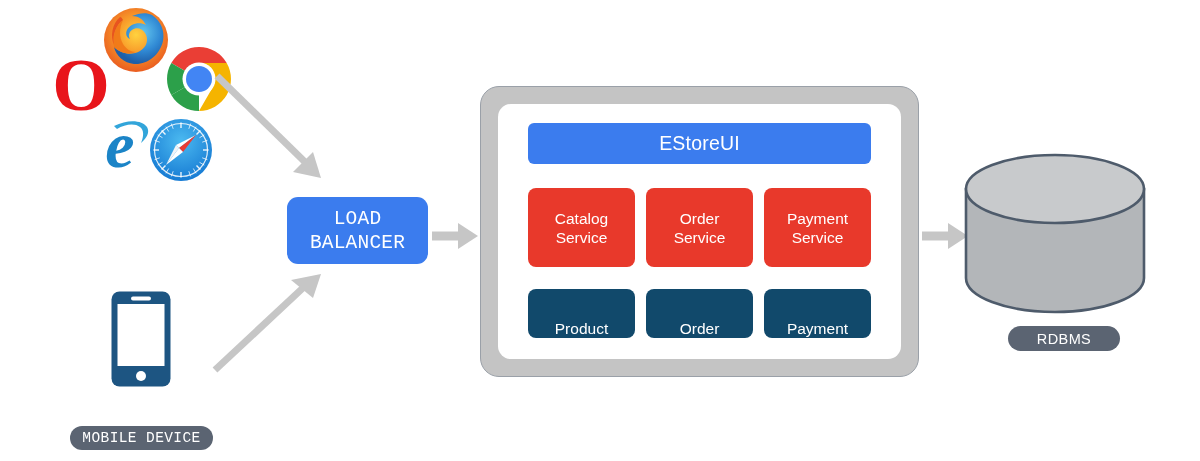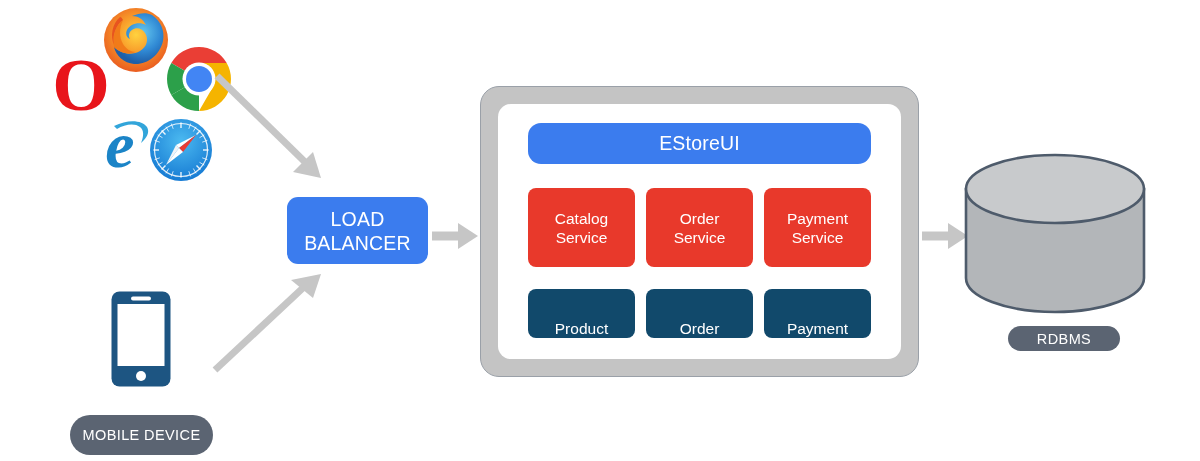--- a/index.html
+++ b/index.html
@@ -59,35 +59,36 @@
     width: 72px;
   }
 
   
   #safari-icon { left: 105px; top: 116px; width: 64px; height: 64px; }
 
   #desktop-browsers-label { left: 44px; top: 191px; width: 192px; height: 25px; }
 
   
   #mobile-device-icon { position: absolute; left: 110px; top: 290px; width: 62px; height: 98px; }
-  #mobile-device-label { left: 70px; top: 415px; width: 143px; height: 40px; }
+  #mobile-device-label { left: 70px; top: 426px; width: 143px; height: 24px; font-family: Liberation Mono, monospace; }
 
   
   #load-balancer {
     position: absolute;
     left: 287px; top: 197px;
     width: 141px; height: 67px;
     background: #3b7cee;
     border-radius: 11px;
     color: #ffffff;
     display: flex; flex-direction: column;
     align-items: center; justify-content: center;
     font-size: 19.5px;
     line-height: 24px;
     letter-spacing: .2px;
+    font-family: Liberation Mono, monospace;
   }
 
   
   #app-container {
     position: absolute;
     left: 480px; top: 86px;
     width: 439px; height: 291px;
     background: #c4c4c4;
     border: 1.5px solid #9aa0a8;
     border-radius: 19px;
@@ -97,21 +98,21 @@
     width: 100%; height: 100%;
     background: #ffffff;
     border-radius: 13px;
     padding: 19px 30px 21px 30px;
     display: flex; flex-direction: column;
     justify-content: flex-start;
   }
   #estore-ui {
     height: 45px;
     background: #3b7cee;
-    border-radius: 13px;
+    border-radius: 6px;
     color: #ffffff;
     display: flex; align-items: center; justify-content: center;
     font-size: 19.5px;
     letter-spacing: .2px;
   }
   .box-row { display: flex; gap: 11px; }
   #service-row { margin-top: 24px; }
   #data-row { margin-top: 22px; }
 
   .svc-box {

